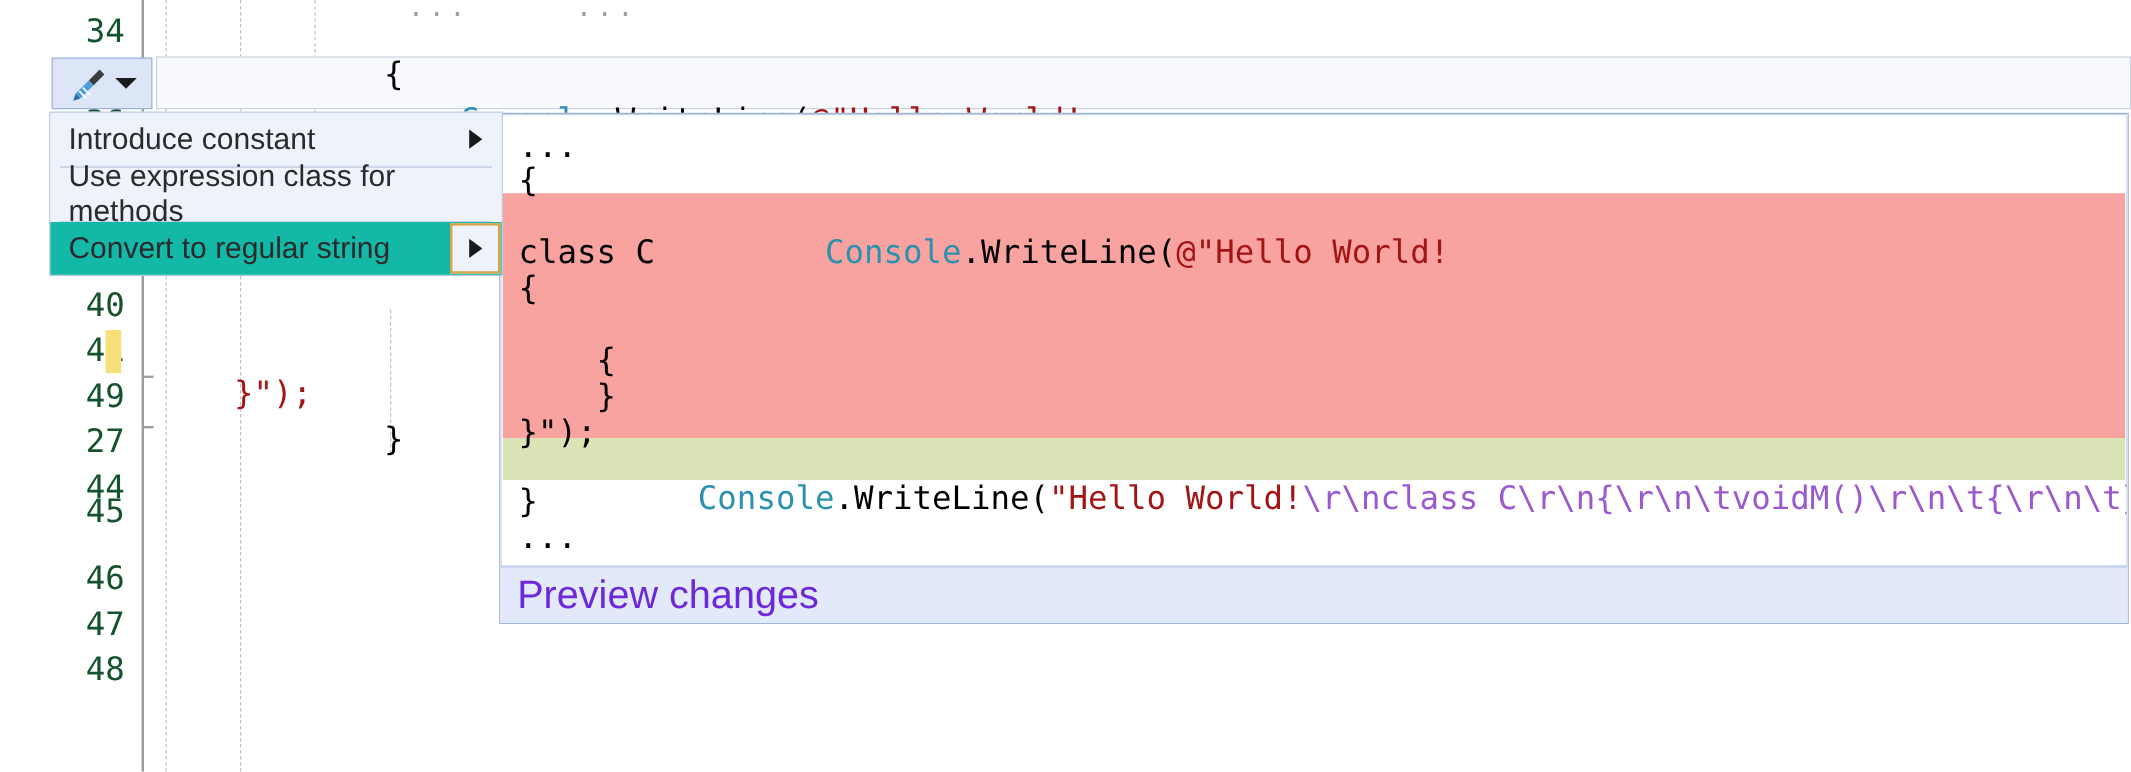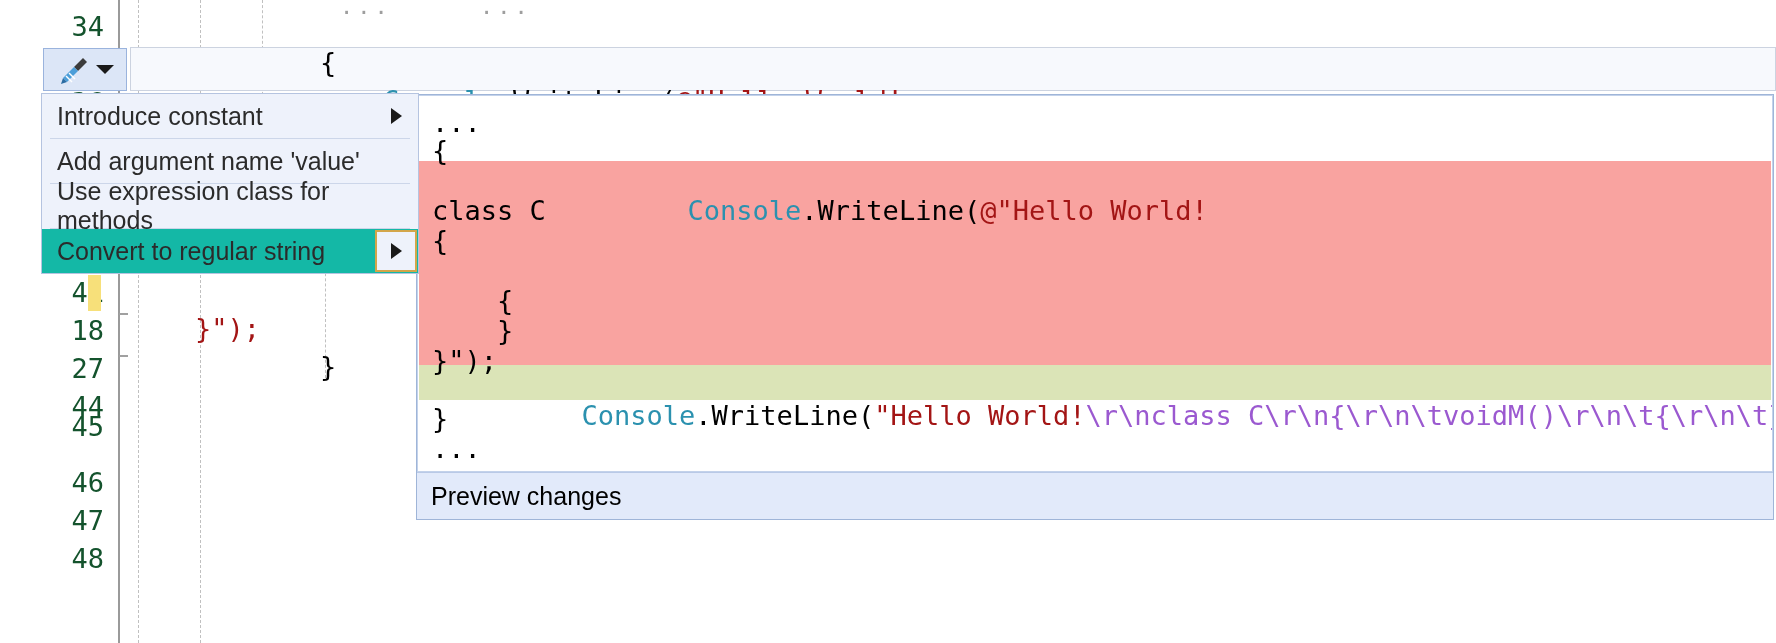--- a/index.html
+++ b/index.html
@@ -256,43 +256,43 @@
     bottom: 0;
     height: 47px;
     background: #e2eafa;
     border-top: 1px solid #b9c9e6;
     box-sizing: border-box;
     display: flex;
     align-items: center;
     padding-left: 14px;
   }
   #preview-changes-link {
-    font-size: 25px;
-    color: #000000;
+    font-size: 33px;
+    color: #6d28d9;
     cursor: pointer;
   }
 </style>
 </head>
 <body>
 
 <div id="editor">
 
   <div class="dots-deco" style="left:340px; top:2px;">...</div>
   <div class="dots-deco" style="left:480px; top:2px;">...</div>
 
   <div class="gutter">
     <div class="lineno" style="top:8px;">34</div>
     <div class="lineno" style="top:46px;">35</div>
     <div class="lineno" style="top:84px;">36</div>
     <div class="lineno" style="top:122px;">37</div>
     <div class="lineno" style="top:160px;">38</div>
     <div class="lineno" style="top:198px;">39</div>
     <div class="lineno" style="top:236px;">40</div>
     <div class="lineno" style="top:274px;">41</div>
-    <div class="lineno" style="top:312px;">18</div>
+    <div class="lineno" style="top:312px;">49</div>
     <div class="lineno" style="top:350px;">27</div>
     <div class="lineno" style="top:388px;">44</div>
     <div class="lineno" style="top:408px;">45</div>
     <div class="lineno" style="top:464px;">46</div>
     <div class="lineno" style="top:502px;">47</div>
     <div class="lineno" style="top:540px;">48</div>
   </div>
 
   <div class="changebar" style="top:275px; height:36px;"></div>
 
@@ -340,23 +340,20 @@
 </div>
 
 <div id="quick-actions-menu">
 
   <div class="menu-item">
     <span>Introduce constant</span>
     <span class="submenu-arrow"></span>
   </div>
   <div class="menu-sep"></div>
 
-  <div class="menu-item">
-    <span>Add argument name 'value'</span>
-  </div>
   <div class="menu-sep"></div>
 
   <div class="menu-item">
     <span>Use expression class for methods</span>
   </div>
   <div class="menu-sep"></div>
 
   <div class="menu-item selected">
     <span>Convert to regular string</span>
     <span class="submenu-btn">

